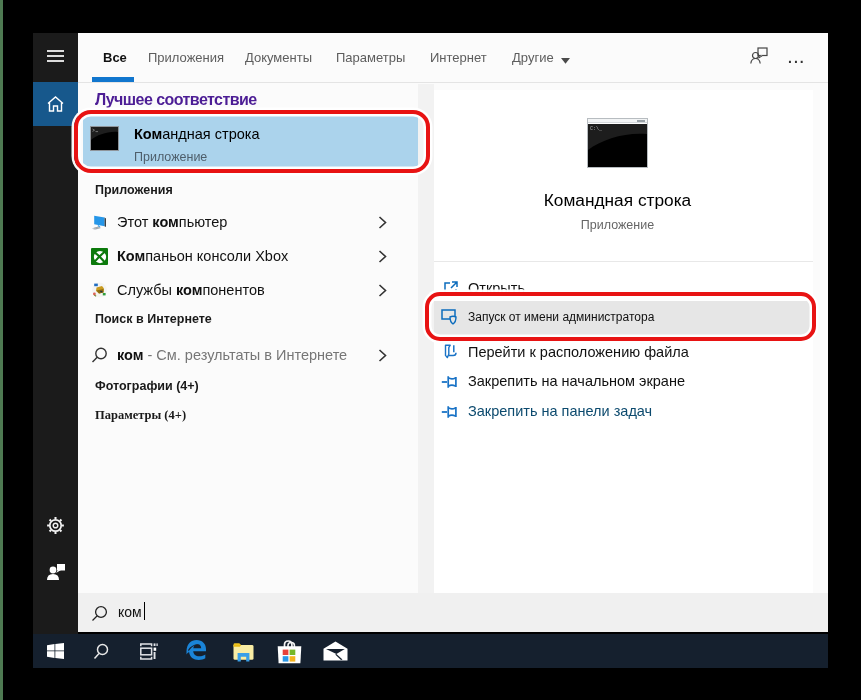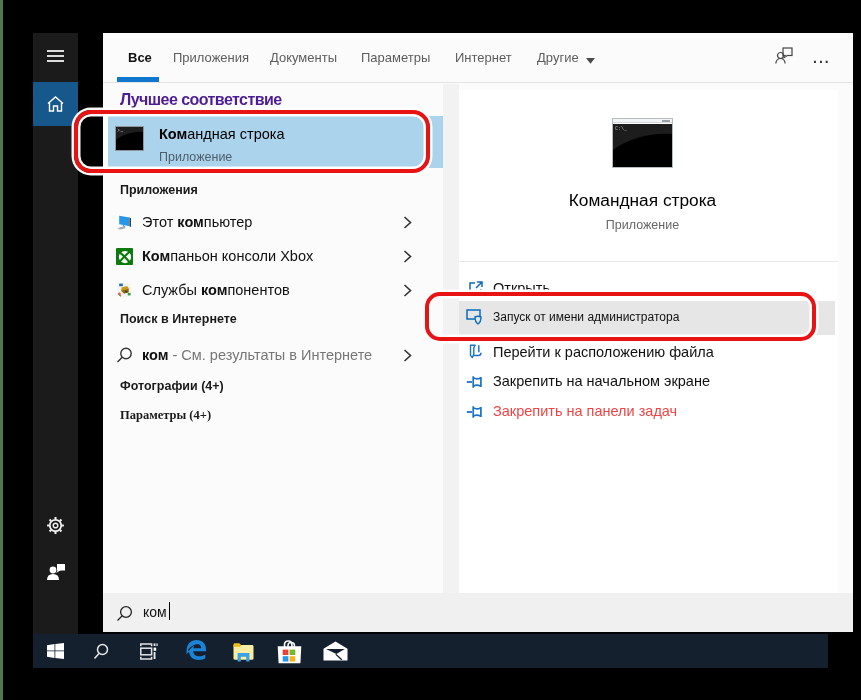--- a/index.html
+++ b/index.html
@@ -38,21 +38,21 @@
     </svg>
 
     <svg class="abs" style="left:13px;top:530px;" width="20" height="18" viewBox="0 0 20 18">
       <circle cx="7" cy="7" r="3.4" fill="#fff"></circle>
       <path d="M1 17 q0-6 6-6 q6 0 6 6 z" fill="#fff"></path>
       <rect x="11" y="1" width="8" height="6.5" fill="#fff"></rect>
       <path d="M12 7 l-2 3 l5-3 z" fill="#fff"></path>
     </svg>
   </div>
 
-  <div class="abs" style="left:78px;top:33px;width:750px;height:599px;background:#fbfbfb;margin-left:25px;">
+  <div class="abs" style="left:78px;top:33px;width:750px;height:599px;background:#fbfbfb;">
 
     <div class="abs b" style="left:25px;top:17px;font-size:13px;color:#111;">Все</div>
     <div class="abs" style="left:70px;top:17px;font-size:13px;color:#5d5d5d;">Приложения</div>
     <div class="abs" style="left:167px;top:17px;font-size:13px;color:#5d5d5d;">Документы</div>
     <div class="abs" style="left:258px;top:17px;font-size:13px;color:#5d5d5d;">Параметры</div>
     <div class="abs" style="left:352px;top:17px;font-size:13px;color:#5d5d5d;">Интернет</div>
     <div class="abs" style="left:434px;top:17px;font-size:13px;color:#5d5d5d;">Другие</div>
     <svg class="abs" style="left:483px;top:25px;" width="9" height="6" viewBox="0 0 9 6">
       <path d="M0 0 h9 l-4.5 5.8 z" fill="#4a4a4a"></path>
     </svg>
@@ -177,21 +177,21 @@
       <svg class="abs" style="left:7px;top:285px;" width="19" height="14" viewBox="0 0 19 14">
         <path d="M0.8 7 H6" stroke="#1a73c6" stroke-width="1.8"></path>
         <path d="M7.2 1.2 V12.8 M7.2 2.6 C9.5 4.2 12 4.2 14.3 2.9 M7.2 11.4 C9.5 9.8 12 9.8 14.3 11.1 M14.9 1.9 V12.1" fill="none" stroke="#1a73c6" stroke-width="1.7"></path>
       </svg>
       <div class="abs" style="left:34px;top:283px;font-size:14.5px;color:#111;">Закрепить на начальном экране</div>
 
       <svg class="abs" style="left:7px;top:315px;" width="19" height="14" viewBox="0 0 19 14">
         <path d="M0.8 7 H6" stroke="#1a73c6" stroke-width="1.8"></path>
         <path d="M7.2 1.2 V12.8 M7.2 2.6 C9.5 4.2 12 4.2 14.3 2.9 M7.2 11.4 C9.5 9.8 12 9.8 14.3 11.1 M14.9 1.9 V12.1" fill="none" stroke="#1a73c6" stroke-width="1.7"></path>
       </svg>
-      <div class="abs" style="left:34px;top:313px;font-size:14.5px;color:#ef4444;">Закрепить на панели задач</div>
+      <div class="abs" style="left:34px;top:313px;font-size:14.5px;color:#0c4a6e;">Закрепить на панели задач</div>
     </div>
 
     <div class="abs" style="left:0;top:560px;width:750px;height:39px;background:#f0f0f0;">
       <svg class="abs" style="left:13px;top:12px;" width="17" height="17" viewBox="0 0 17 17">
         <circle cx="10" cy="7" r="5.4" fill="none" stroke="#222" stroke-width="1.3"></circle>
         <path d="M6 11 L1.5 15.5" stroke="#222" stroke-width="1.3"></path>
       </svg>
       <div class="abs" style="left:40px;top:11px;font-size:14px;color:#111;">ком</div>
       <div class="abs" style="left:66px;top:9px;width:1.2px;height:18px;background:#000;"></div>
     </div>

